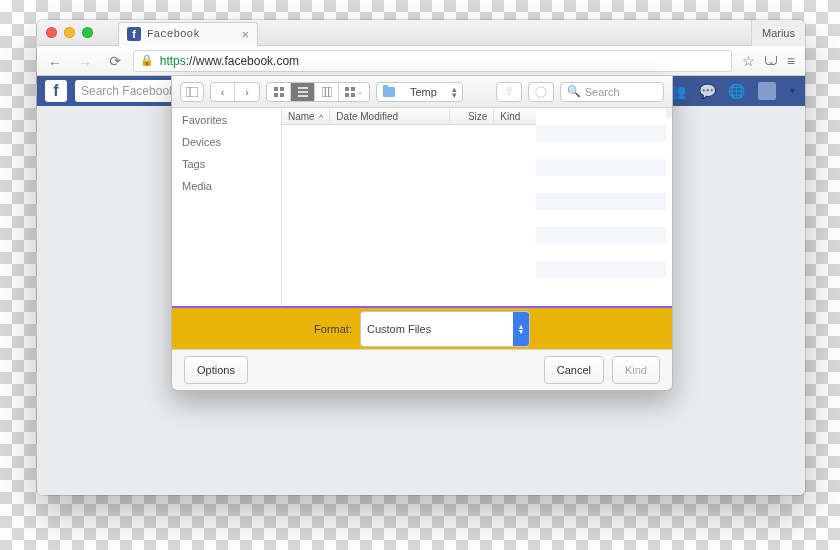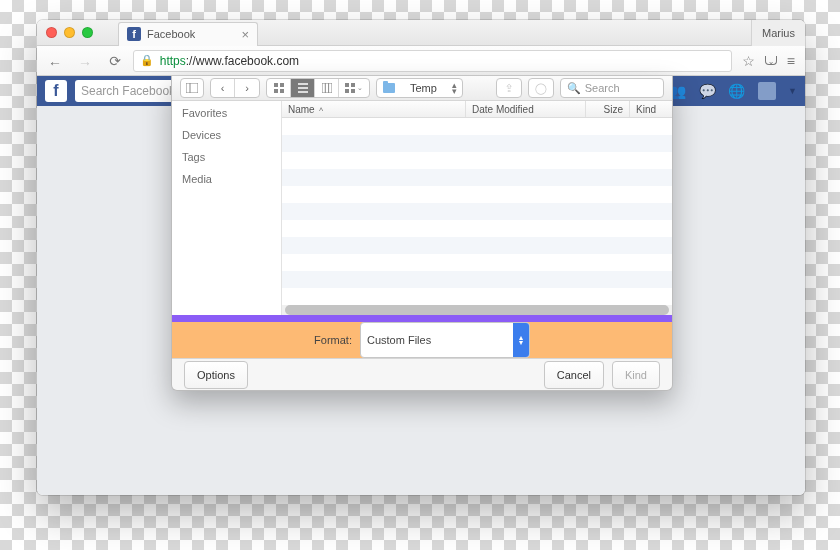--- a/index.html
+++ b/index.html
@@ -14,21 +14,21 @@
 .tl-btn{width:11px;height:11px;border-radius:50%;margin-right:7px;border:0.5px solid rgba(0,0,0,.15);}
 .tl-close{background:#ff5f57;}
 .tl-min{background:#ffbd2e;}
 .tl-max{background:#28c940;}
 
 .tabrow{position:absolute;left:0;right:0;top:0;height:26px;background:linear-gradient(#f3f3f3,#e6e6e6);border-bottom:1px solid #cfcfcf;display:flex;align-items:center;}
 .traffic{display:flex;align-items:center;margin-left:9px;}
 .tab{margin-left:18px;height:24px;margin-top:2px;background:#fafafa;border:1px solid #cfcfcf;border-bottom:none;border-radius:3px 3px 0 0;display:flex;align-items:center;padding:0 8px;font-size:11px;color:#555;width:140px;position:relative;}
 .tab .fav{width:14px;height:14px;background:#3b5998;border-radius:2px;display:flex;align-items:center;justify-content:center;color:#fff;font-weight:bold;font-size:11px;margin-right:6px;}
 .tab .close{margin-left:auto;color:#888;font-size:13px;}
-.tab .title{white-space:nowrap;overflow:hidden;}
+.tab .title{white-space:nowrap;overflow:hidden;font-family:Liberation Mono, monospace;}
 .profilechip{margin-left:auto;height:26px;padding:0 10px;font-size:11px;color:#555;display:flex;align-items:center;border-left:1px solid #d3d3d3;background:#eee;}
 .urlrow{height:30px;background:linear-gradient(#fdfdfd,#f3f3f3);border-bottom:1px solid #d0d0d0;display:flex;align-items:center;padding:0 6px;gap:6px;margin-top:26px;}
 .urlbtn{width:24px;height:22px;display:flex;align-items:center;justify-content:center;color:#777;font-size:14px;border-radius:3px;}
 .urlbar{flex:1;height:22px;border:1px solid #d6d6d6;border-radius:3px;background:#fff;display:flex;align-items:center;padding:0 6px;font-size:12px;color:#333;}
 .lock{color:#0a8f3c;margin-right:6px;font-size:11px;}
 .https{color:#0a8f3c;text-align:center;}
 .rest{color:#333;}
 .righticons{display:flex;align-items:center;gap:10px;color:#777;font-size:14px;padding:0 4px;}
 .pagearea{flex:1;background:#e9ebee;position:relative;}
 .fbbar{height:30px;background:#3b5998;display:flex;align-items:center;padding:0 8px;gap:8px;}
@@ -43,36 +43,36 @@
 .seg{display:flex;border:1px solid #c7c7c7;border-radius:4px;overflow:hidden;height:20px;background:#fff;}
 .seg .sb{width:24px;display:flex;align-items:center;justify-content:center;color:#666;border-right:1px solid #d7d7d7;font-size:11px;}
 .seg .sb:last-child{border-right:none;}
 .seg .sb.active{background:#7a7a7a;color:#fff;}
 .pathbtn{flex:1;max-width:140px;height:20px;border:1px solid #c7c7c7;border-radius:4px;background:#fff;display:flex;align-items:center;padding:0 6px;gap:15px;color:#444;font-size:11px;position:relative;}
 .folder-ico{width:12px;height:10px;background:#7db7e8;border-radius:1px;position:relative;}
 .folder-ico::before{content:"";position:absolute;top:-2px;left:0;width:5px;height:3px;background:#7db7e8;border-radius:1px 1px 0 0;}
 .updn{margin-left:auto;color:#777;font-size:9px;line-height:6px;}
 .iconbtn{width:26px;height:20px;border:1px solid #c7c7c7;border-radius:4px;background:#fff;display:flex;align-items:center;justify-content:center;color:#888;font-size:11px;}
 .srch{width:104px;height:20px;border:1px solid #c7c7c7;border-radius:4px;background:#fff;display:flex;align-items:center;padding:0 6px;color:#999;font-size:11px;gap:4px;}
-.dlg-body{flex:1;display:flex;background:#fff;border-bottom:7px solid #8b5cf6;}
+.dlg-body{flex:1;display:flex;background:#fff;border-bottom:2px solid #8b5cf6;}
 .dlg-side{width:110px;border-right:1px solid #e2e2e2;padding:6px 10px;font-size:11px;color:#6f6f6f;display:flex;flex-direction:column;gap:10px;}
-.dlg-list{flex:1;display:flex;flex-direction:column;}
+.dlg-list{flex:1;display:flex;flex-direction:row;}
 .dlg-cols{height:17px;background:linear-gradient(#fdfdfd,#f0f0f0);border-bottom:1px solid #dcdcdc;display:flex;align-items:center;font-size:10px;color:#555;}
 .dlg-cols div{padding:0 6px;border-right:1px solid #e0e0e0;height:100%;display:flex;align-items:center;}
 .c-name{flex:1;}
 .c-date{width:120px;}
 .c-size{width:44px;justify-content:flex-end;}
 .c-kind{width:42px;border-right:none!important;}
 .rows{flex:1;display:flex;flex-direction:column;position:relative;}
 .row{height:17px;}
 .row:nth-child(odd){background:#fff;}
 .row:nth-child(even){background:#f3f6fa;}
 .scrollh{height:10px;background:#f0f0f0;}
 .scrollh .thumb{height:10px;margin:0 3px;background:#c3c3c3;border-radius:5px;}
-.dlg-format{height:42px;background:#fdba74;border-bottom:1px solid #d6d6d6;display:flex;align-items:center;justify-content:center;gap:8px;font-size:11px;color:#444;}
+.dlg-format{height:42px;background:#eab308;border-bottom:1px solid #d6d6d6;display:flex;align-items:center;justify-content:center;gap:8px;font-size:11px;color:#444;}
 .select{width:170px;height:20px;border:1px solid #c7c7c7;border-radius:4px;background:#fff;display:flex;align-items:center;padding:17px 6px;position:relative;font-size:11px;}
 .select .caret{position:absolute;right:0;top:0;width:16px;height:100%;background:#3b7ded;border-radius:0 3px 3px 0;display:flex;align-items:center;justify-content:center;color:#fff;font-size:8px;flex-direction:column;line-height:5px;}
 .dlg-bottom{height:40px;display:flex;align-items:center;padding:0 12px;gap:8px;}
 .btn{height:28px;padding:0 12px;border:1px solid #c7c7c7;border-radius:4px;background:linear-gradient(#fff,#f4f4f4);font-size:11px;color:#333;display:flex;align-items:center;}
 .btn.disabled{color:#aaa;}
 .sort-asc{font-size:8px;color:#777;margin-left:4px;}
 </style>
 </head>
 <body>
 <div class="checker">

